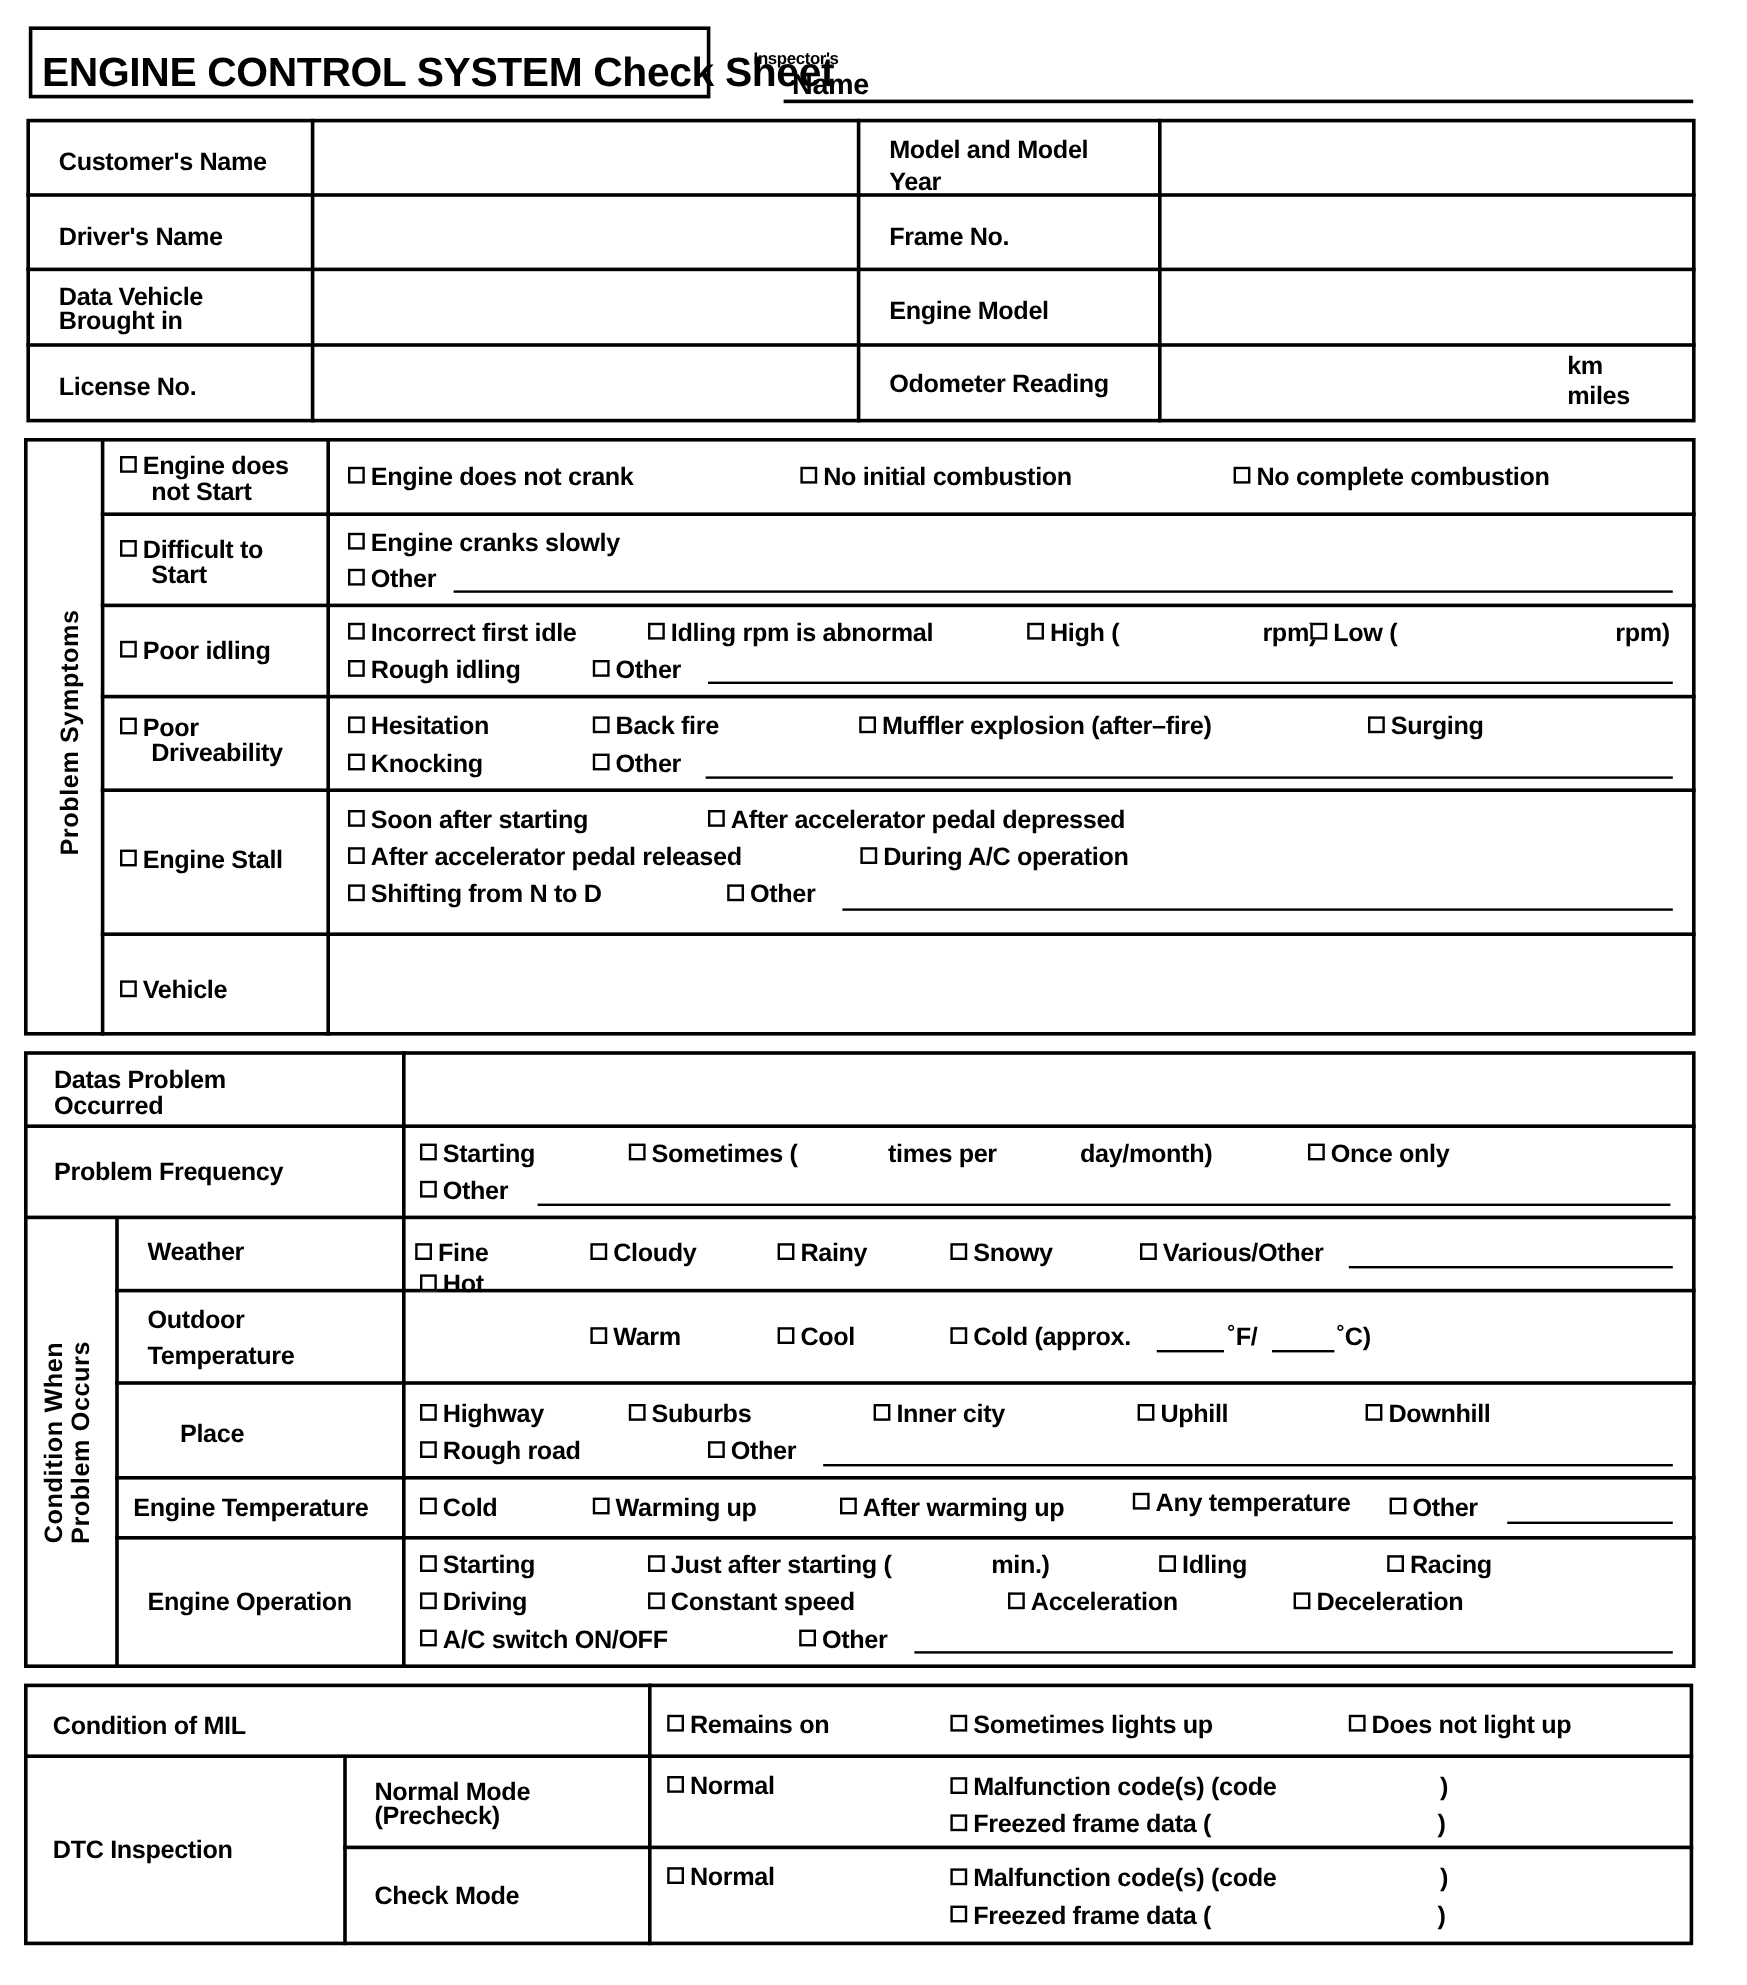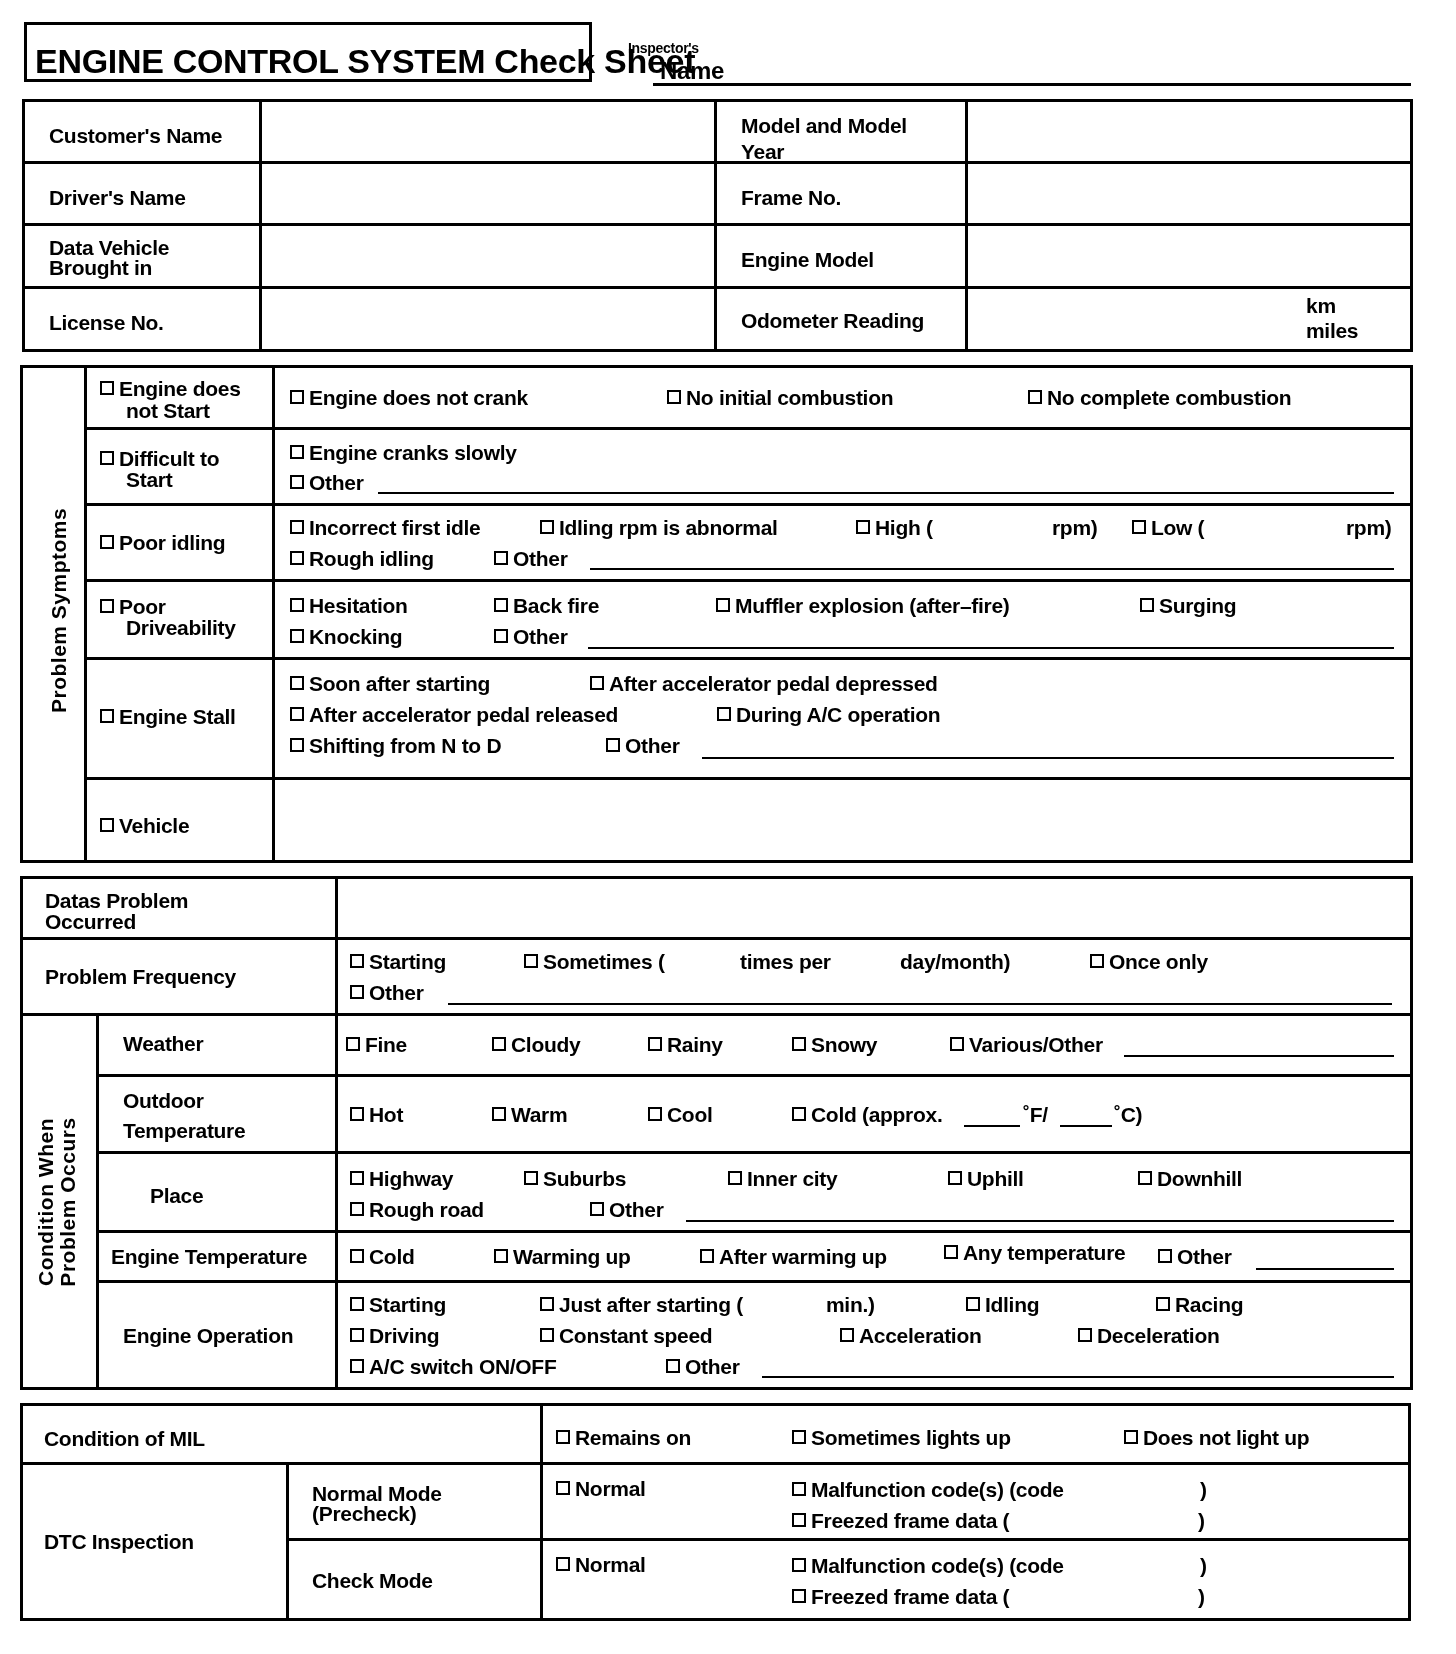--- a/index.html
+++ b/index.html
@@ -81,21 +81,21 @@
 <div class="opt" style="left:126px;top:469px;">Start</div>
 <div class="opt" style="left:290px;top:442px;"><span class="cb"></span><span>Engine cranks slowly</span></div>
 <div class="opt" style="left:290px;top:472px;"><span class="cb"></span><span>Other</span></div>
 <div class="uline" style="left:378px;top:492px;width:1016px;"></div>
 
 <div class="opt" style="left:100px;top:532px;"><span class="cb"></span><span>Poor idling</span></div>
 <div class="opt" style="left:290px;top:517px;"><span class="cb"></span><span>Incorrect first idle</span></div>
 <div class="opt" style="left:540px;top:517px;"><span class="cb"></span><span>Idling rpm is abnormal</span></div>
 <div class="opt" style="left:856px;top:517px;"><span class="cb"></span><span>High (</span></div>
 <div class="opt" style="left:1052px;top:517px;">rpm)</div>
-<div class="opt" style="left:1132px;top:517px;text-align:center;"><span class="cb"></span><span>Low (</span></div>
+<div class="opt" style="left:1092px;top:517px;text-align:center;"><span class="cb"></span><span>Low (</span></div>
 <div class="opt" style="left:1346px;top:517px;">rpm)</div>
 <div class="opt" style="left:290px;top:548px;"><span class="cb"></span><span>Rough idling</span></div>
 <div class="opt" style="left:494px;top:548px;"><span class="cb"></span><span>Other</span></div>
 <div class="uline" style="left:590px;top:568px;width:804px;"></div>
 
 <div class="opt" style="left:100px;top:596px;"><span class="cb"></span><span>Poor</span></div>
 <div class="opt" style="left:126px;top:617px;">Driveability</div>
 <div class="opt" style="left:290px;top:595px;"><span class="cb"></span><span>Hesitation</span></div>
 <div class="opt" style="left:494px;top:595px;"><span class="cb"></span><span>Back fire</span></div>
 <div class="opt" style="left:716px;top:595px;"><span class="cb"></span><span>Muffler explosion (after–fire)</span></div>
@@ -149,21 +149,21 @@
 <div class="t" style="left:123px;top:1033px;">Weather</div>
 <div class="opt" style="left:334px;top:1034px;margin-left:12px;"><span class="cb"></span><span>Fine</span></div>
 <div class="opt" style="left:492px;top:1034px;"><span class="cb"></span><span>Cloudy</span></div>
 <div class="opt" style="left:648px;top:1034px;"><span class="cb"></span><span>Rainy</span></div>
 <div class="opt" style="left:792px;top:1034px;"><span class="cb"></span><span>Snowy</span></div>
 <div class="opt" style="left:950px;top:1034px;"><span class="cb"></span><span>Various/Other</span></div>
 <div class="uline" style="left:1124px;top:1055px;width:270px;"></div>
 
 <div class="t" style="left:123px;top:1090px;">Outdoor</div>
 <div class="t" style="left:123px;top:1120px;">Temperature</div>
-<div class="opt" style="left:350px;top:1104px;"><span class="cb"></span><span>Hot</span></div>
+<div class="opt" style="left:350px;top:1060px;"><span class="cb"></span><span>Hot</span></div>
 <div class="opt" style="left:492px;top:1104px;"><span class="cb"></span><span>Warm</span></div>
 <div class="opt" style="left:648px;top:1104px;"><span class="cb"></span><span>Cool</span></div>
 <div class="opt" style="left:792px;top:1104px;"><span class="cb"></span><span>Cold (approx.</span></div>
 <div class="uline" style="left:964px;top:1125px;width:56px;"></div>
 <div class="opt" style="left:1023px;top:1104px;">˚F/</div>
 <div class="uline" style="left:1060px;top:1125px;width:52px;"></div>
 <div class="opt" style="left:1114px;top:1104px;">˚C)</div>
 
 <div class="t" style="left:123px;top:1185px;margin-left:27px;">Place</div>
 <div class="opt" style="left:350px;top:1168px;"><span class="cb"></span><span>Highway</span></div>

